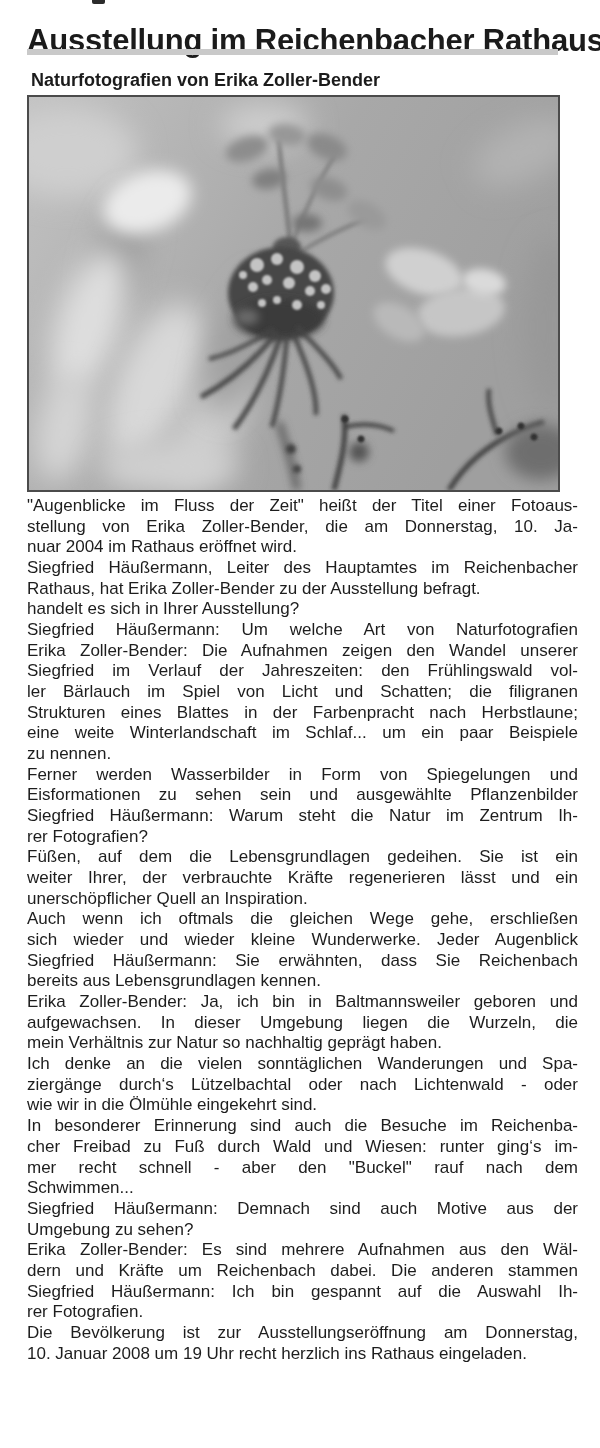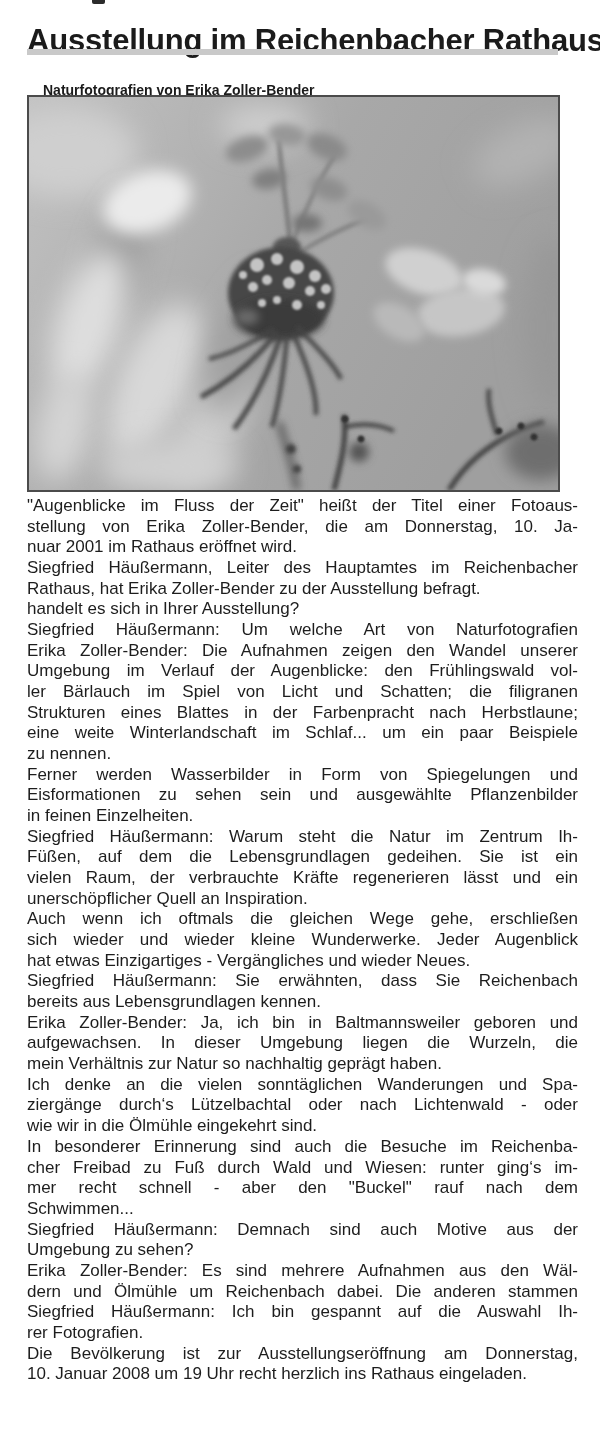--- a/index.html
+++ b/index.html
@@ -20,22 +20,22 @@
   .title {
     position:absolute; left:27px; top:23px; margin:0;
     font-size:31px; font-weight:bold; color:#1b1b1b;
     letter-spacing:-0.2px; white-space:nowrap;
   }
   .divider {
     position:absolute; left:27px; top:49px;
     width:531px; height:6px; background:#c9c9c9;
   }
   .subtitle {
-    position:absolute; left:27px; top:66px; margin:16px;
-    font-size:14px; font-weight:bold; color:#1b1b1b; white-space:nowrap;
+    position:absolute; left:27px; top:66px; margin:4px;
+    font-size:18px; font-weight:bold; color:#1b1b1b; white-space:nowrap;
   }
 
   .photo {
     position:absolute; left:27px; top:95px; margin:0;
     width:533px; height:397px;
     border:2px solid #4b4b4b; box-sizing:border-box;
     overflow:hidden; background:#b0b0b0;
   }
   .photo svg { display:block; width:100%; height:100%; }
 
@@ -164,56 +164,55 @@
         <circle cx="470" cy="334" r="3.5"></circle>
           <circle cx="492" cy="329" r="3.5"></circle>
           <circle cx="505" cy="340" r="3.5"></circle>
       </g>
     </svg>
   </figure>
 
   <div class="body-text">
       <div class="line">"Augenblicke im Fluss der Zeit" heißt der Titel einer Fotoaus-</div>
       <div class="line">stellung von Erika Zoller-Bender, die am Donnerstag, 10. Ja-</div>
-      <div class="line para-end">nuar 2001 im Rathaus eröffnet wird.</div>
+      <div class="line para-end">nuar 2004 im Rathaus eröffnet wird.</div>
       <div class="line">Siegfried Häußermann, Leiter des Hauptamtes im Reichenbacher</div>
       <div class="line para-end">Rathaus, hat Erika Zoller-Bender zu der Ausstellung befragt.</div>
       <div class="line para-end">handelt es sich in Ihrer Ausstellung?</div>
       <div class="line">Siegfried Häußermann: Um welche Art von Naturfotografien</div>
       <div class="line">Erika Zoller-Bender: Die Aufnahmen zeigen den Wandel unserer</div>
-      <div class="line">Umgebung im Verlauf der Augenblicke: den Frühlingswald vol-</div>
+      <div class="line">Siegfried im Verlauf der Jahreszeiten: den Frühlingswald vol-</div>
       <div class="line">ler Bärlauch im Spiel von Licht und Schatten; die filigranen</div>
       <div class="line">Strukturen eines Blattes in der Farbenpracht nach Herbstlaune;</div>
       <div class="line">eine weite Winterlandschaft im Schlaf... um ein paar Beispiele</div>
       <div class="line para-end">zu nennen.</div>
       <div class="line">Ferner werden Wasserbilder in Form von Spiegelungen und</div>
       <div class="line">Eisformationen zu sehen sein und ausgewählte Pflanzenbilder</div>
-      <div class="line para-end">in feinen Einzelheiten.</div>
       <div class="line">Siegfried Häußermann: Warum steht die Natur im Zentrum Ih-</div>
+      <div class="line para-end">rer Fotografien?</div>
       <div class="line">Füßen, auf dem die Lebensgrundlagen gedeihen. Sie ist ein</div>
-      <div class="line">vielen Raum, der verbrauchte Kräfte regenerieren lässt und ein</div>
+      <div class="line">weiter Ihrer, der verbrauchte Kräfte regenerieren lässt und ein</div>
       <div class="line para-end">unerschöpflicher Quell an Inspiration.</div>
       <div class="line">Auch wenn ich oftmals die gleichen Wege gehe, erschließen</div>
       <div class="line">sich wieder und wieder kleine Wunderwerke. Jeder Augenblick</div>
-      <div class="line para-end">hat etwas Einzigartiges - Vergängliches und wieder Neues.</div>
       <div class="line">Siegfried Häußermann: Sie erwähnten, dass Sie Reichenbach</div>
       <div class="line para-end">bereits aus Lebensgrundlagen kennen.</div>
       <div class="line">Erika Zoller-Bender: Ja, ich bin in Baltmannsweiler geboren und</div>
       <div class="line">aufgewachsen. In dieser Umgebung liegen die Wurzeln, die</div>
       <div class="line para-end">mein Verhältnis zur Natur so nachhaltig geprägt haben.</div>
       <div class="line">Ich denke an die vielen sonntäglichen Wanderungen und Spa-</div>
       <div class="line">ziergänge durch‘s Lützelbachtal oder nach Lichtenwald - oder</div>
       <div class="line para-end">wie wir in die Ölmühle eingekehrt sind.</div>
       <div class="line">In besonderer Erinnerung sind auch die Besuche im Reichenba-</div>
       <div class="line">cher Freibad zu Fuß durch Wald und Wiesen: runter ging‘s im-</div>
       <div class="line">mer recht schnell - aber den "Buckel" rauf nach dem</div>
       <div class="line para-end">Schwimmen...</div>
       <div class="line">Siegfried Häußermann: Demnach sind auch Motive aus der</div>
       <div class="line para-end">Umgebung zu sehen?</div>
       <div class="line">Erika Zoller-Bender: Es sind mehrere Aufnahmen aus den Wäl-</div>
-      <div class="line">dern und Ölmühle um Reichenbach dabei. Die anderen stammen</div>
+      <div class="line">dern und Kräfte um Reichenbach dabei. Die anderen stammen</div>
       <div class="line">Siegfried Häußermann: Ich bin gespannt auf die Auswahl Ih-</div>
       <div class="line para-end">rer Fotografien.</div>
       <div class="line">Die Bevölkerung ist zur Ausstellungseröffnung am Donnerstag,</div>
       <div class="line para-end">10. Januar 2008 um 19 Uhr recht herzlich ins Rathaus eingeladen.</div>
     </div>
 
 </div>
 
 </body></html>

